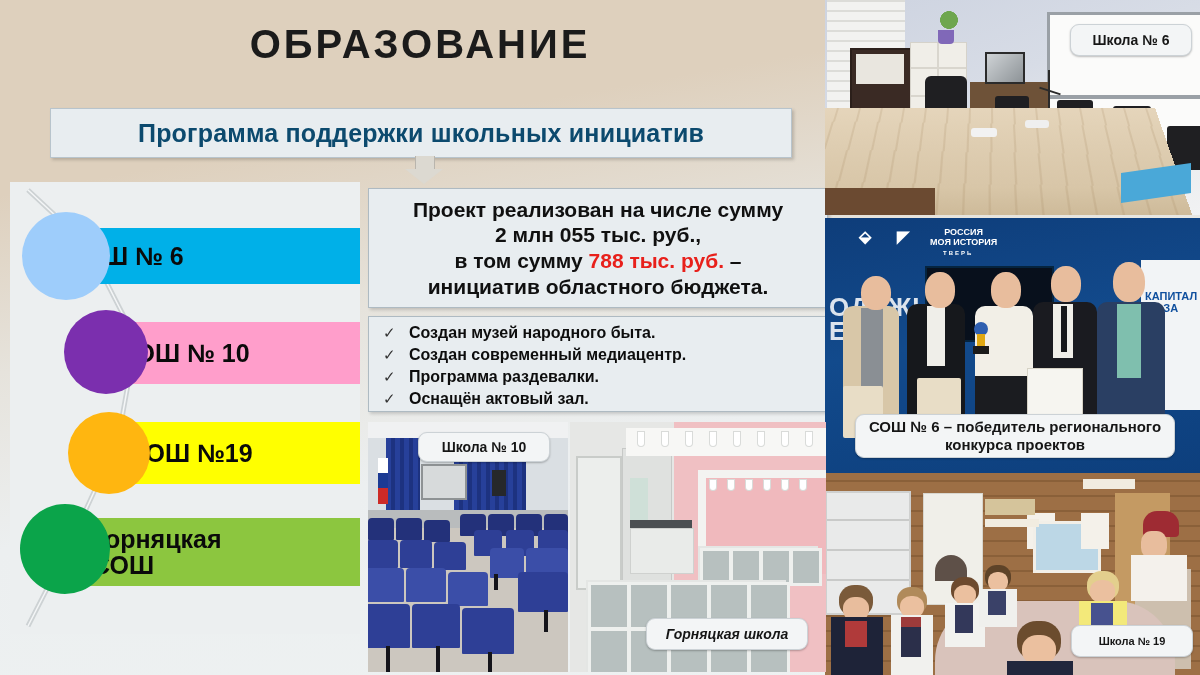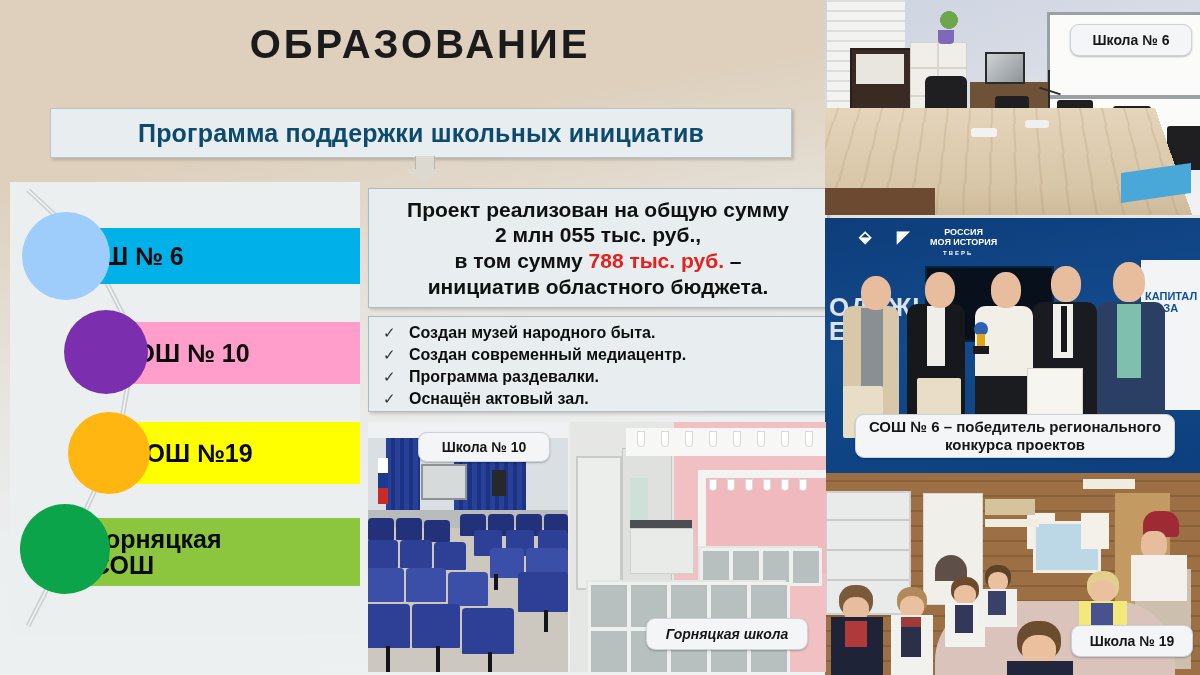--- a/index.html
+++ b/index.html
@@ -223,21 +223,21 @@
     <div class="circ" style="left:58px;top:230px;width:82px;height:82px;background:#ffb610;"></div>
 
     <div class="bar" style="left:64px;top:336px;width:286px;height:68px;background:#8cc63f;">
       <span style="white-space:pre-line;">Горняцкая
 СОШ</span>
     </div>
     <div class="circ" style="left:10px;top:322px;width:90px;height:90px;background:#0ba44a;"></div>
   </div>
 
   <div class="infobox">
-    <div class="ln">Проект реализован на общую сумму</div>
+    <div class="ln">Проект реализован на числе сумму</div>
     <div class="ln red">2 млн 055 тыс. руб.,</div>
     <div class="ln">
       <span>в том сумму </span><span class="red">788 тыс. руб.</span><span> –</span>
     </div>
     <div class="ln">инициатив областного бюджета.</div>
   </div>
 
   <div class="checkbox-panel">
     <div class="chk">
       <div class="mark">✓</div>
@@ -405,21 +405,21 @@
       <div style="position:absolute;left:10px;top:0;width:32px;height:30px;background:#e3cf8d;border-radius:45%;"></div>
       <div style="position:absolute;left:13px;top:9px;width:25px;height:23px;background:#ebc09f;border-radius:45%;"></div>
       <div style="position:absolute;left:2px;top:30px;width:48px;height:56px;background:#f3e97a;"></div>
       <div style="position:absolute;left:14px;top:32px;width:22px;height:24px;background:#47528f;"></div>
     </div>
     <div class="kid" style="left:180px;top:148px;width:70px;height:54px;">
       <div style="position:absolute;left:12px;top:0;width:44px;height:40px;background:#6b4c2e;border-radius:45%;"></div>
       <div style="position:absolute;left:17px;top:14px;width:34px;height:30px;background:#ebc09f;border-radius:45%;"></div>
       <div style="position:absolute;left:2px;top:40px;width:66px;height:14px;background:#21263c;"></div>
     </div>
-    <div class="cap" style="left:246px;top:152px;width:120px;height:30px;font-size:14px;">
+    <div class="cap" style="left:246px;top:152px;width:120px;height:30px;font-size:11px;">
       <span class="cap-text">Школа № 19</span>
     </div>
   </div>
 
   <div class="photo" id="ph4">
     <div class="p4-bg"></div>
     <div class="p4-curtain-l"></div>
     <div class="p4-curtain-r"></div>
     <div class="p4-valance"></div>
     <div class="p4-flag"></div>

